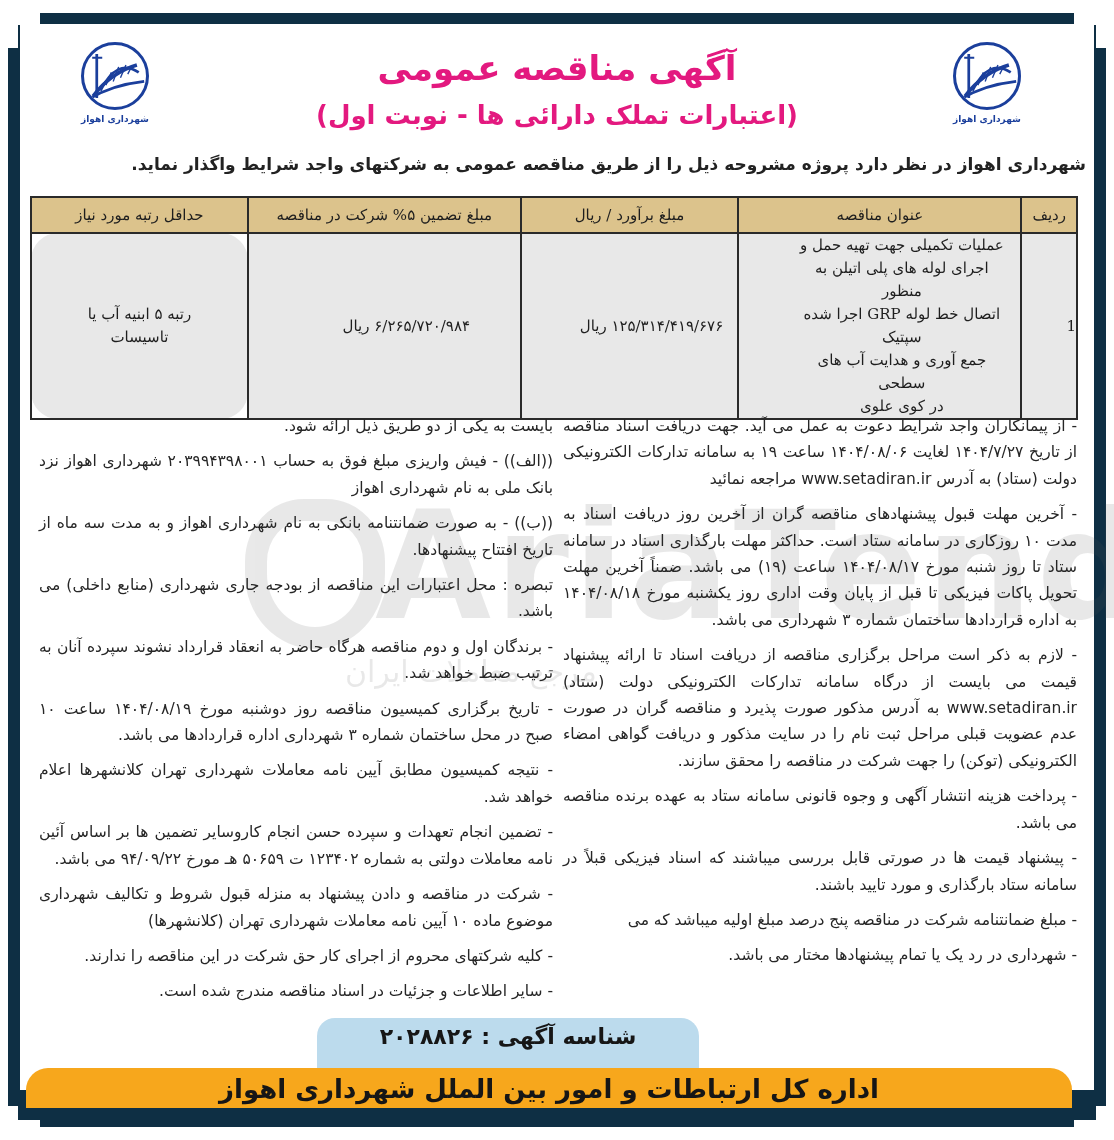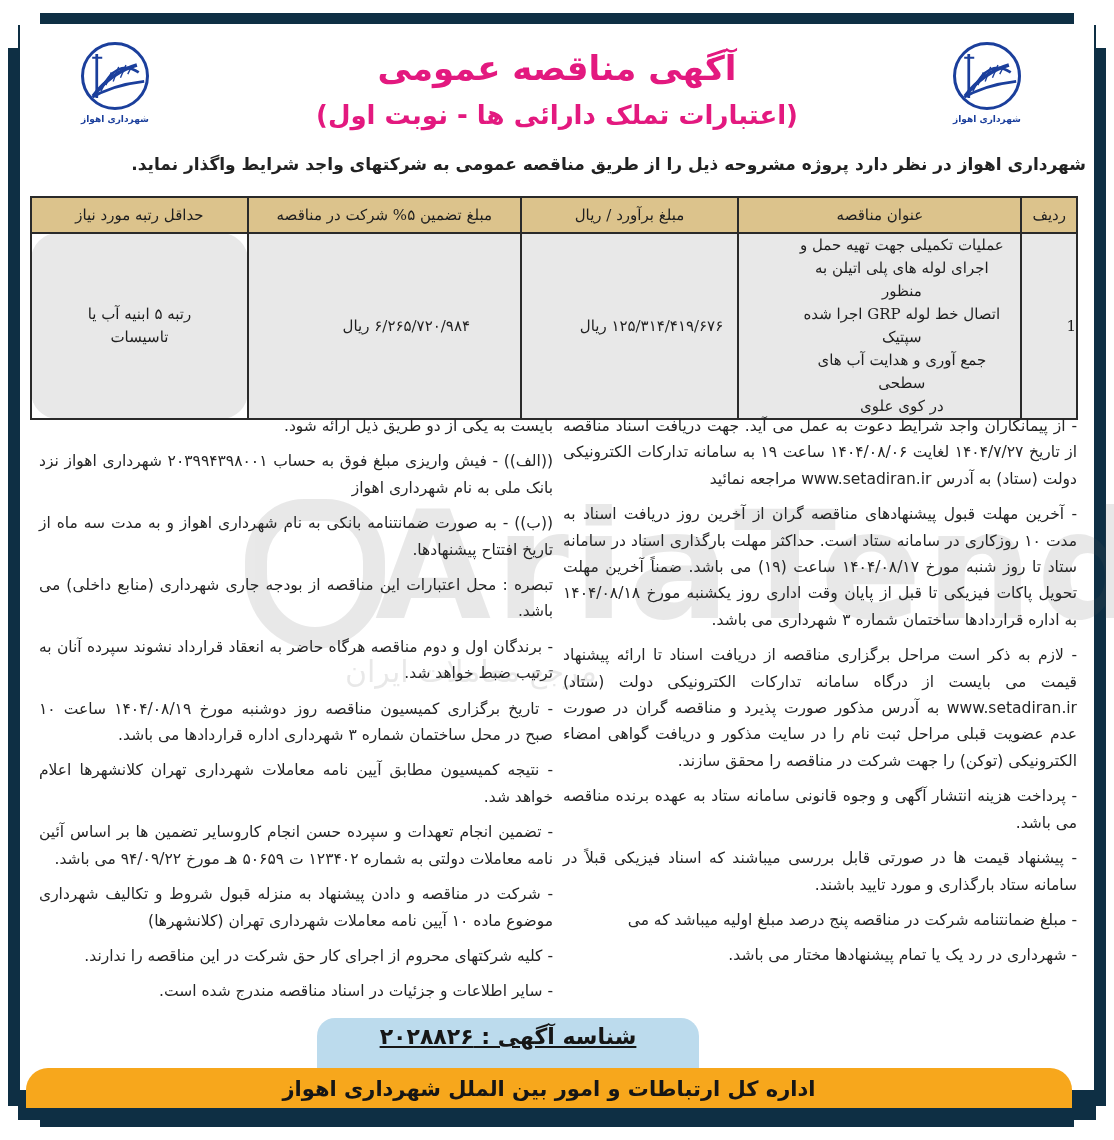--- a/index.html
+++ b/index.html
@@ -49,22 +49,22 @@
     .col-left { left: 10px; }
     .col p { margin: 9px; }
 
     
     .watermark { position: absolute; left: 205px; top: 455px; width: 720px; height: 230px; pointer-events: none; opacity: 0.13; direction: ltr; }
     .wm-text { font-family: "DejaVu Sans", sans-serif; font-size: 150px; font-weight: bold; color: #555; letter-spacing: 4px; position: absolute; left: 150px; top: 0; }
     .wm-shield { position: absolute; left: 20px; top: 20px; width: 140px; height: 150px; border: 22px solid #555; border-radius: 50% 50% 60% 60%; }
     .wm-sub { position: absolute; left: 120px; top: 175px; font-size: 30px; color: #555; letter-spacing: 10px; direction: rtl; }
 
     
-    .id-badge { position: absolute; top: 1018px; left: 317px; width: 382px; height: 58px; background: #bcdbed; border-radius: 18px 18px 0 0; text-align: center; font-size: 22px; font-weight: bold; color: #161616; padding-top: 6px; direction: rtl; text-decoration: underline; }
-    .footer-bar { position: absolute; top: 1068px; left: 26px; width: 1046px; height: 42px; background: #f7a71c; border-radius: 22px 22px 0 0; text-align: center; font-size: 21px; font-weight: bold; color: #161616; line-height: 42px; direction: rtl; }
+    .id-badge { position: absolute; top: 1018px; left: 317px; width: 382px; height: 58px; background: #bcdbed; border-radius: 18px 18px 0 0; text-align: center; font-size: 22px; font-weight: bold; color: #161616; padding-top: 6px; direction: rtl; }
+    .footer-bar { position: absolute; top: 1068px; left: 26px; width: 1046px; height: 42px; background: #f7a71c; border-radius: 22px 22px 0 0; text-align: center; font-size: 26px; font-weight: bold; color: #161616; line-height: 42px; direction: rtl; }
     .footer-shadow { position: absolute; top: 1108px; left: 20px; width: 1058px; height: 12px; background: #0e2f44; }
   </style>
 </head>
 <body>
 
 <div class="frame-top-step"></div>
 <div class="frame-top-step2"></div>
 <div class="frame-outer"></div>
 <div class="frame-bottom-step"></div>
 <div class="frame-bottom-step2"></div>

